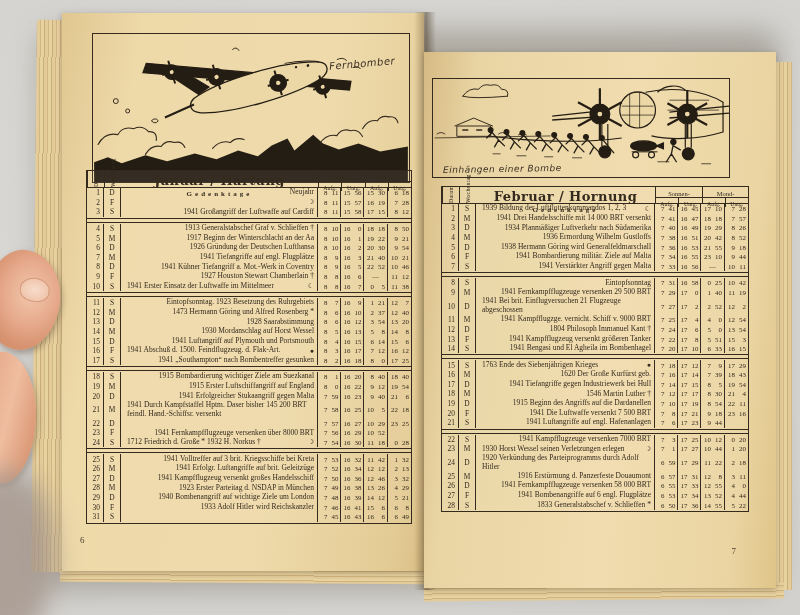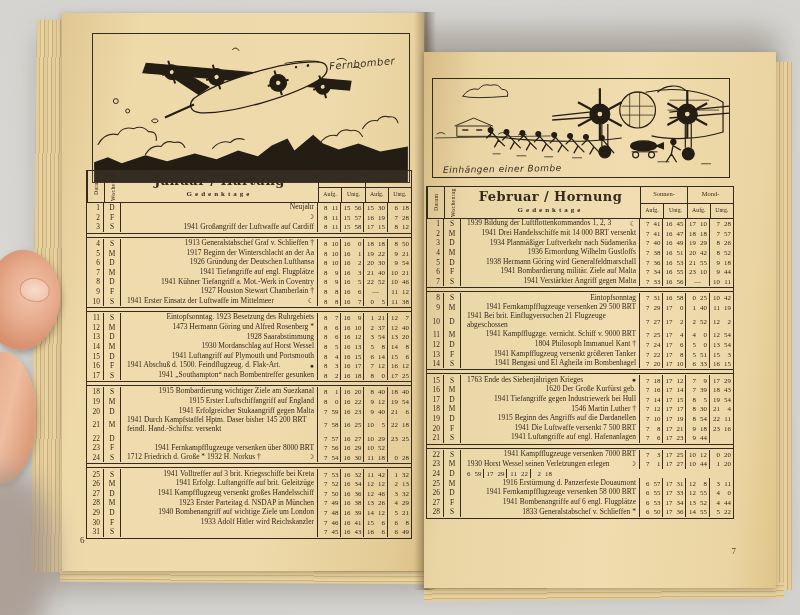--- a/index.html
+++ b/index.html
@@ -32,22 +32,22 @@
   .illu-left{left:30px; top:20px; width:318px; height:150px;}
   .illu-right{left:8px; top:26px; width:298px; height:100px;}
   .illu svg{display:block; width:100%; height:100%;}
   .illu-caption{position:absolute; font-style:italic; color:#3a3024;
      font-family:"DejaVu Sans","Liberation Sans",sans-serif; letter-spacing:.5px;}
   .cap-fern{right:14px; top:24px; font-size:10px; transform:rotate(-5deg);}
   .cap-bombe{left:10px; bottom:3px; font-size:9px; transform:rotate(-1deg);}
   
   .tablewrap{position:absolute; border:1.7px solid var(--ink); background:rgba(255,245,215,.08);}
   .tw-left{left:24px; top:157px; width:326px;}
-  .tw-right{left:2px; top:134px; width:308px;}
-  .thead{display:flex; align-items:stretch; border-bottom:1.6px solid var(--ink); height:32px;}
+  .tw-right{left:17px; top:134px; width:308px;}
+  .thead{display:flex; align-items:stretch; border-bottom:1.6px solid var(--ink); height:17px;}
   .h-rot{width:17px; border-right:1px solid var(--ink); writing-mode:vertical-rl;
      transform:rotate(180deg); font-size:5.8px; text-align:center; line-height:17px; letter-spacing:.3px;}
   .h-title{flex:1; border-right:1px solid var(--ink); text-align:center; padding-top:2px;}
   .h-month{font-weight:bold; font-size:13px; letter-spacing:.4px; font-family:"DejaVu Serif",serif;}
   .h-sub{font-size:7px; letter-spacing:3px; margin-top:2px;font-weight:bold;}
   .h-grp{width:46px; display:flex; flex-direction:column;}
   .h-grp + .h-grp{border-left:1px solid var(--ink);}
   .h-grp-top{flex:1; text-align:center; font-size:6.5px; padding-top:3px; border-bottom:1px solid var(--ink);}
   .h-grp-bot{display:flex; height:14px;}
   .h-grp-bot span{width:50%; text-align:center; font-size:5.8px; padding-top:3px;}
@@ -1549,20 +1549,23 @@
                 <span class="tm">44</span>
               </div>
               <div class="c c-t" data-interactable="false">
                 <span class="th">1</span>
                 <span class="tm">20</span>
               </div>
             </div>
             <div class="row" data-interactable="false">
               <div class="c c-date" data-interactable="false">24</div>
               <div class="c c-wd" data-interactable="false">D</div>
+              <div class="c c-entry" data-interactable="false">
+                <span data-interactable="false">1920 Verkündung des Parteiprogramms durch Adolf Hitler</span>
+              </div>
               <div class="c c-t" data-interactable="false">
                 <span class="th">6</span>
                 <span class="tm">59</span>
               </div>
               <div class="c c-t" data-interactable="false">
                 <span class="th">17</span>
                 <span class="tm">29</span>
               </div>
               <div class="c c-t c-mA" data-interactable="false">
                 <span class="th">11</span>

